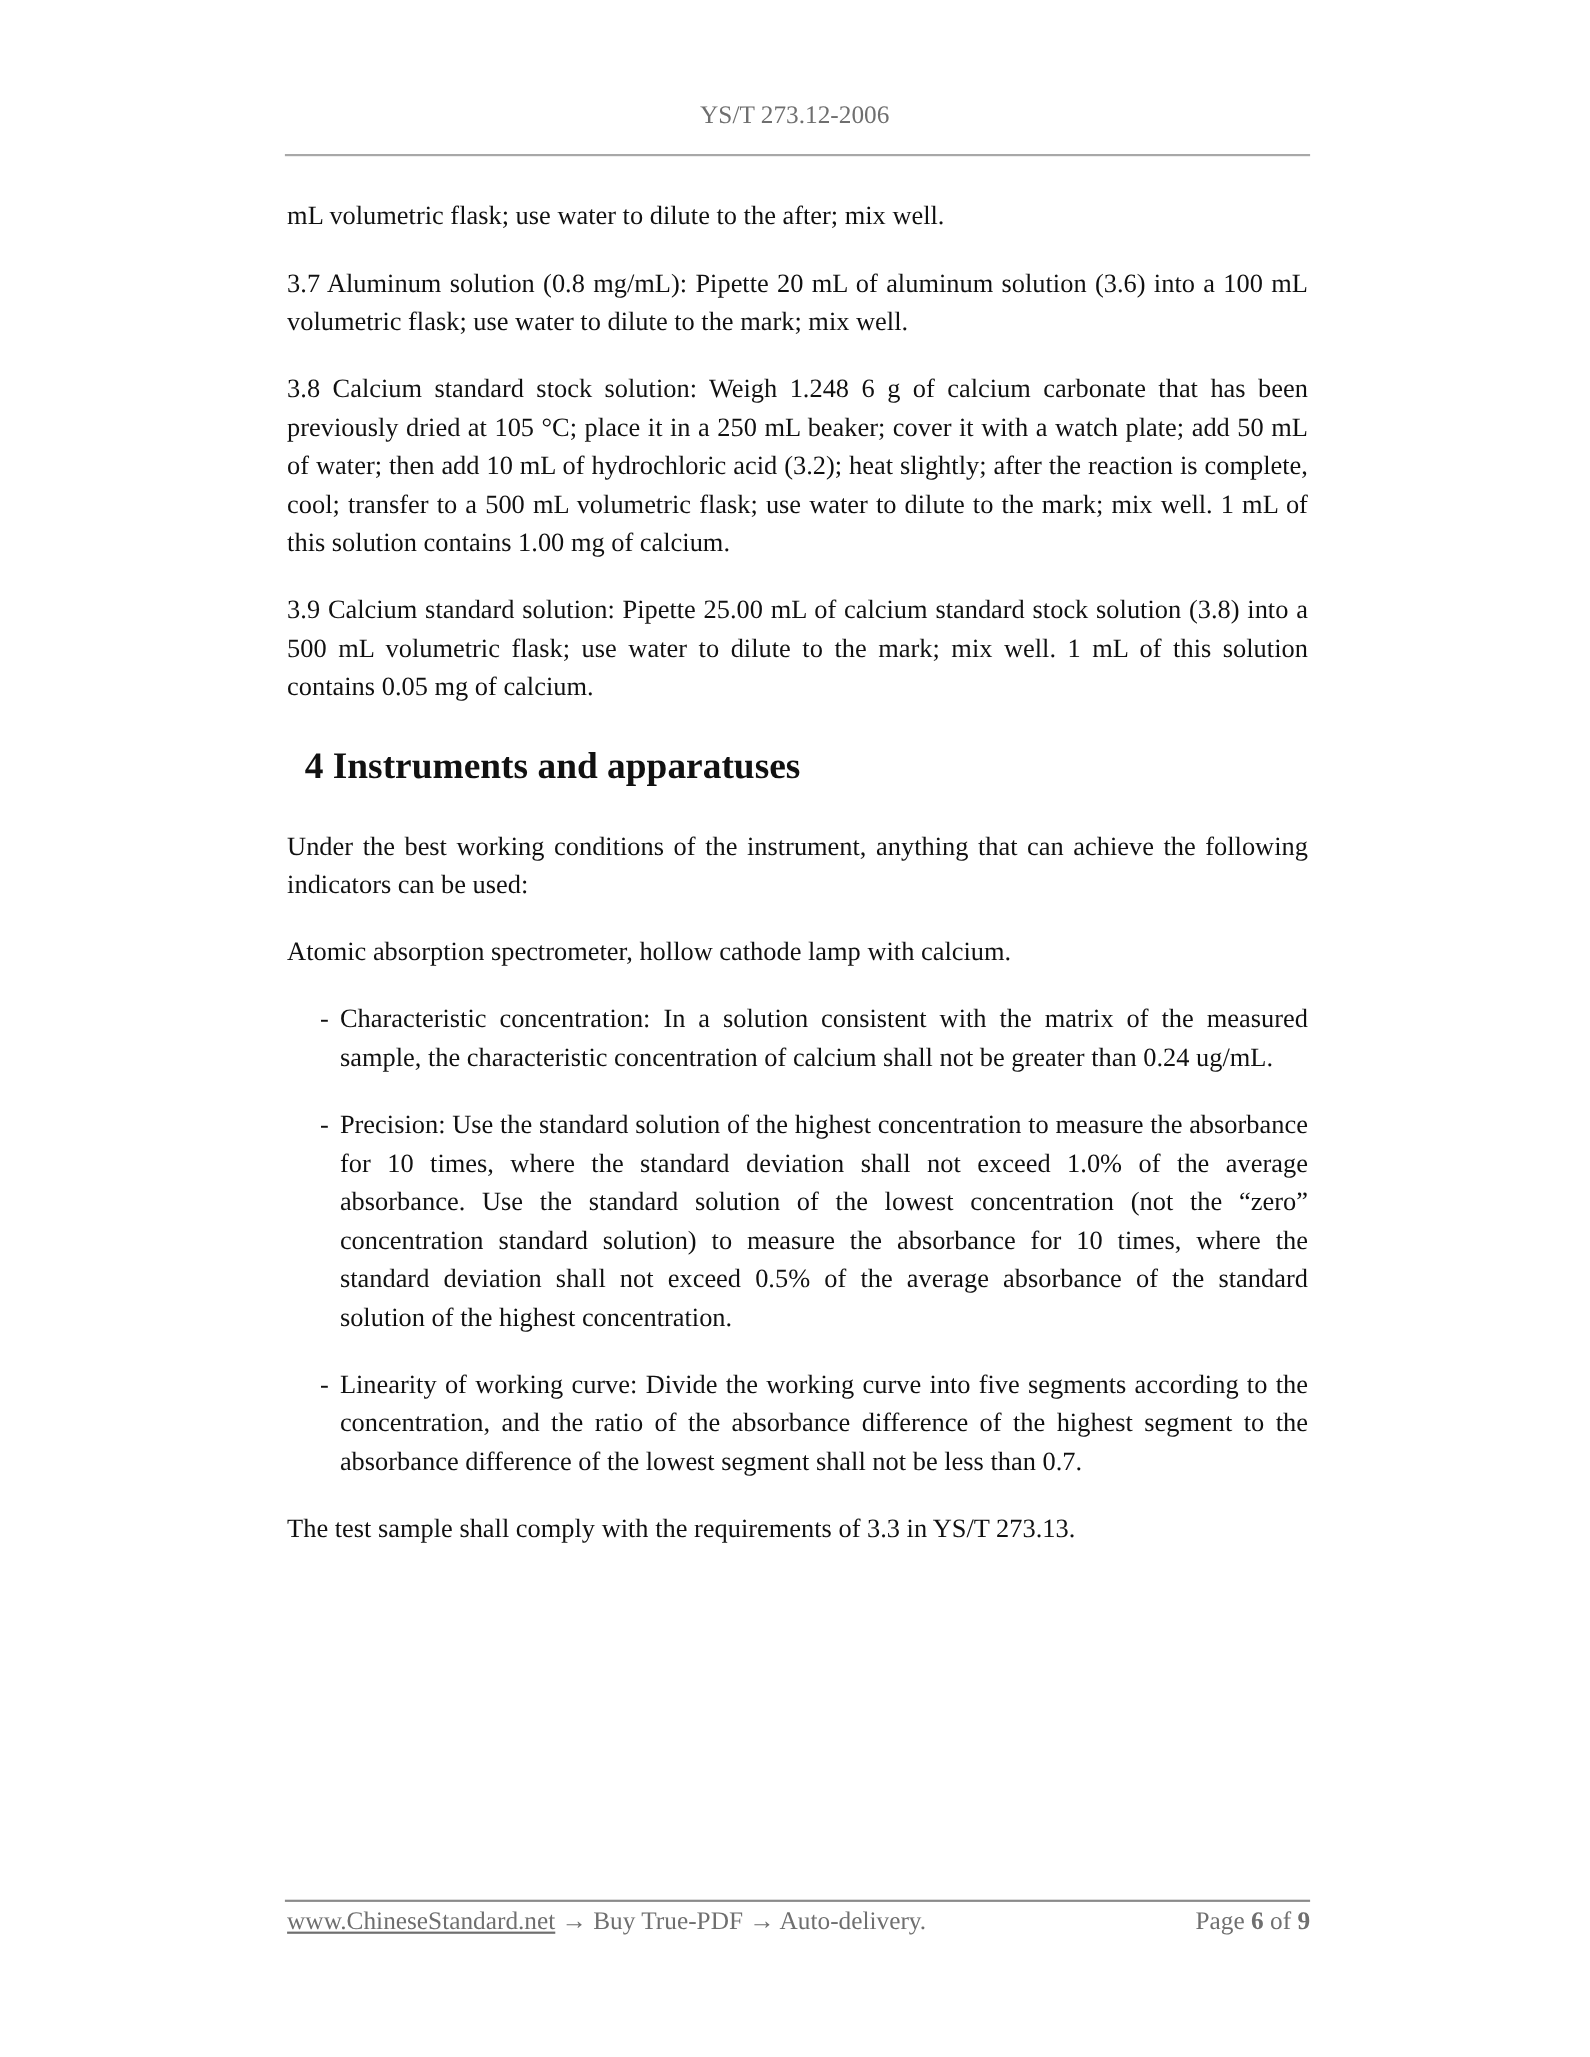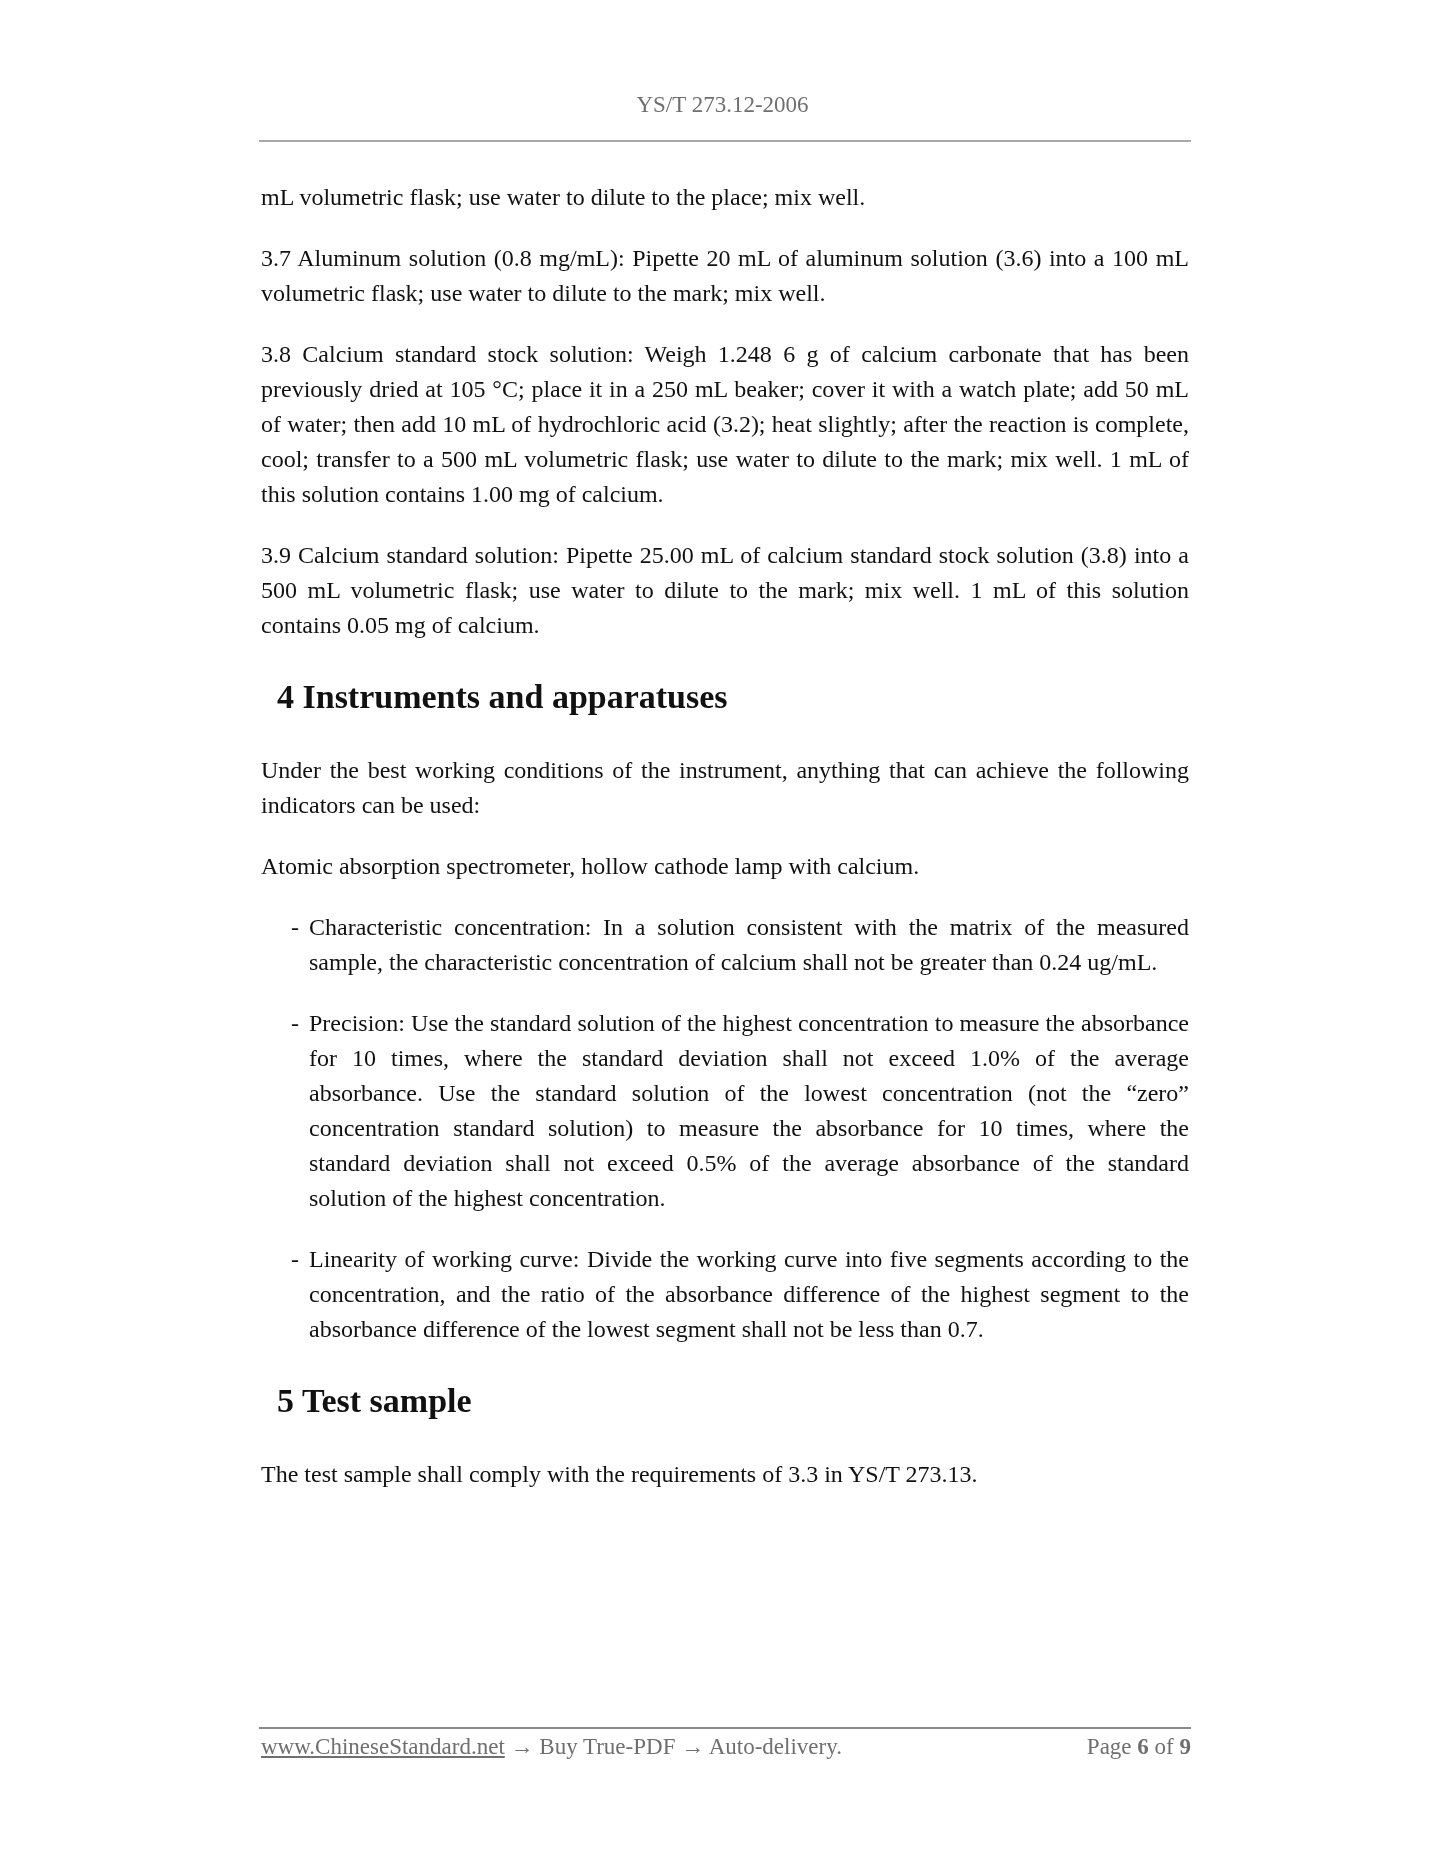--- a/index.html
+++ b/index.html
@@ -25,37 +25,36 @@
   .footer .pn { font-weight: bold; }
 </style>
 </head>
 <body>
 
 <div class="page">
   <div class="header-title">YS/T 273.12-2006</div>
   <div class="header-rule"></div>
 
   <div class="content">
-    <p class="para">mL volumetric flask; use water to dilute to the place; mix well.</p>
+    <p class="para">mL volumetric flask; use water to dilute to the after; mix well.</p>
 
     <p class="para"><span class="num">3.7</span><span> Aluminum solution (0.8 mg/mL): Pipette 20 mL of aluminum solution (3.6) into a 100 mL volumetric flask; use water to dilute to the mark; mix well.</span></p>
 
     <p class="para"><span class="num">3.8</span><span> Calcium standard stock solution: Weigh 1.248 6 g of calcium carbonate that has been previously dried at 105 °C; place it in a 250 mL beaker; cover it with a watch plate; add 50 mL of water; then add 10 mL of hydrochloric acid (3.2); heat slightly; after the reaction is complete, cool; transfer to a 500 mL volumetric flask; use water to dilute to the mark; mix well. 1 mL of this solution contains 1.00 mg of calcium.</span></p>
 
     <p class="para"><span class="num">3.9</span><span> Calcium standard solution: Pipette 25.00 mL of calcium standard stock solution (3.8) into a 500 mL volumetric flask; use water to dilute to the mark; mix well. 1 mL of this solution contains 0.05 mg of calcium.</span></p>
 
     <h2 class="h-sec4">4 Instruments and apparatuses</h2>
     <p class="para">Under the best working conditions of the instrument, anything that can achieve the following indicators can be used:</p>
     <p class="para">Atomic absorption spectrometer, hollow cathode lamp with calcium.</p>
 
     <p class="bullet"><span class="dash">-</span><span>Characteristic concentration: In a solution consistent with the matrix of the measured sample, the characteristic concentration of calcium shall not be greater than 0.24 ug/mL.</span></p>
     <p class="bullet"><span class="dash">-</span><span>Precision: Use the standard solution of the highest concentration to measure the absorbance for 10 times, where the standard deviation shall not exceed 1.0% of the average absorbance. Use the standard solution of the lowest concentration (not the “zero” concentration standard solution) to measure the absorbance for 10 times, where the standard deviation shall not exceed 0.5% of the average absorbance of the standard solution of the highest concentration.</span></p>
     <p class="bullet"><span class="dash">-</span><span>Linearity of working curve: Divide the working curve into five segments according to the concentration, and the ratio of the absorbance difference of the highest segment to the absorbance difference of the lowest segment shall not be less than 0.7.</span></p>
 
-    <h2 class="h-sec5">5 Test sample</h2>
     <p class="para">The test sample shall comply with the requirements of 3.3 in YS/T 273.13.</p>
   </div>
 
   <div class="footer-rule"></div>
   <div class="footer">
     <span>
       <a>www.ChineseStandard.net</a>
       <span>→</span>
       <span>Buy True-PDF</span>
       <span>→</span>

